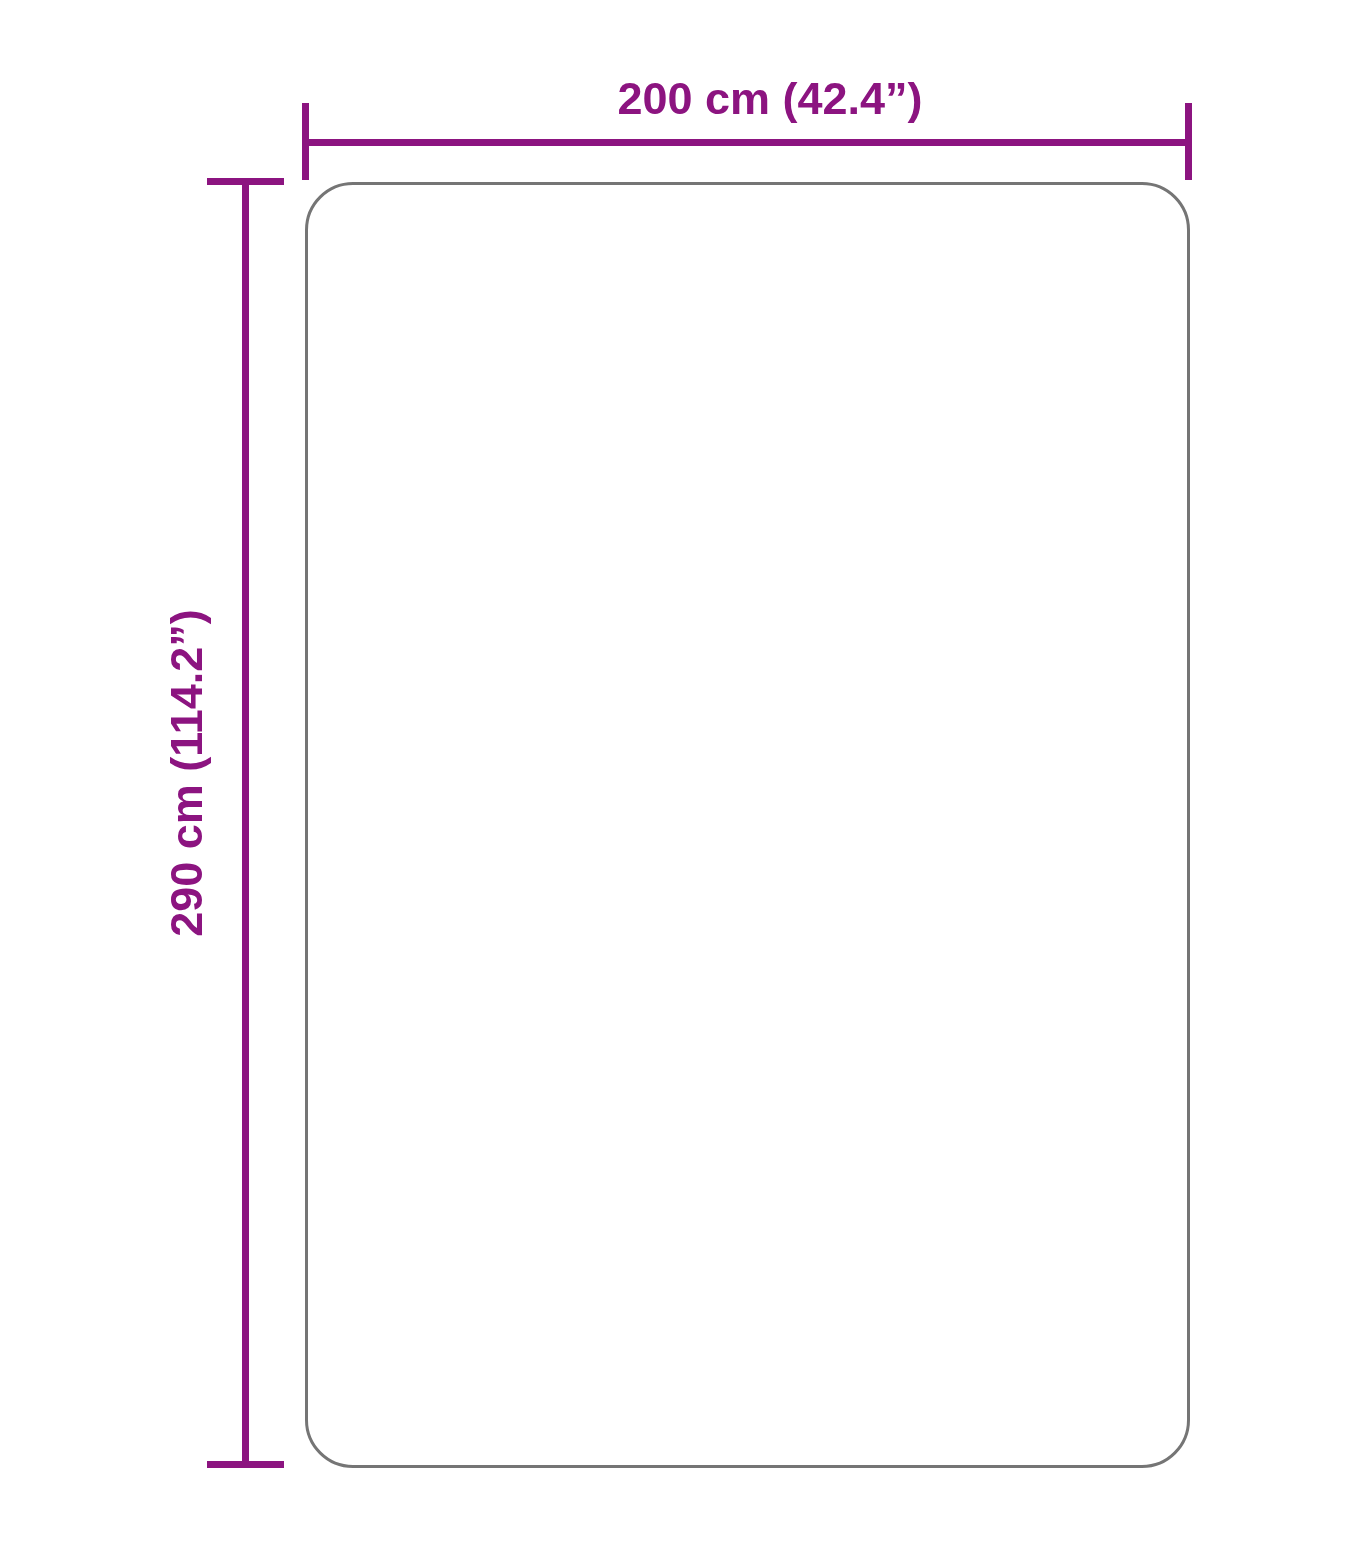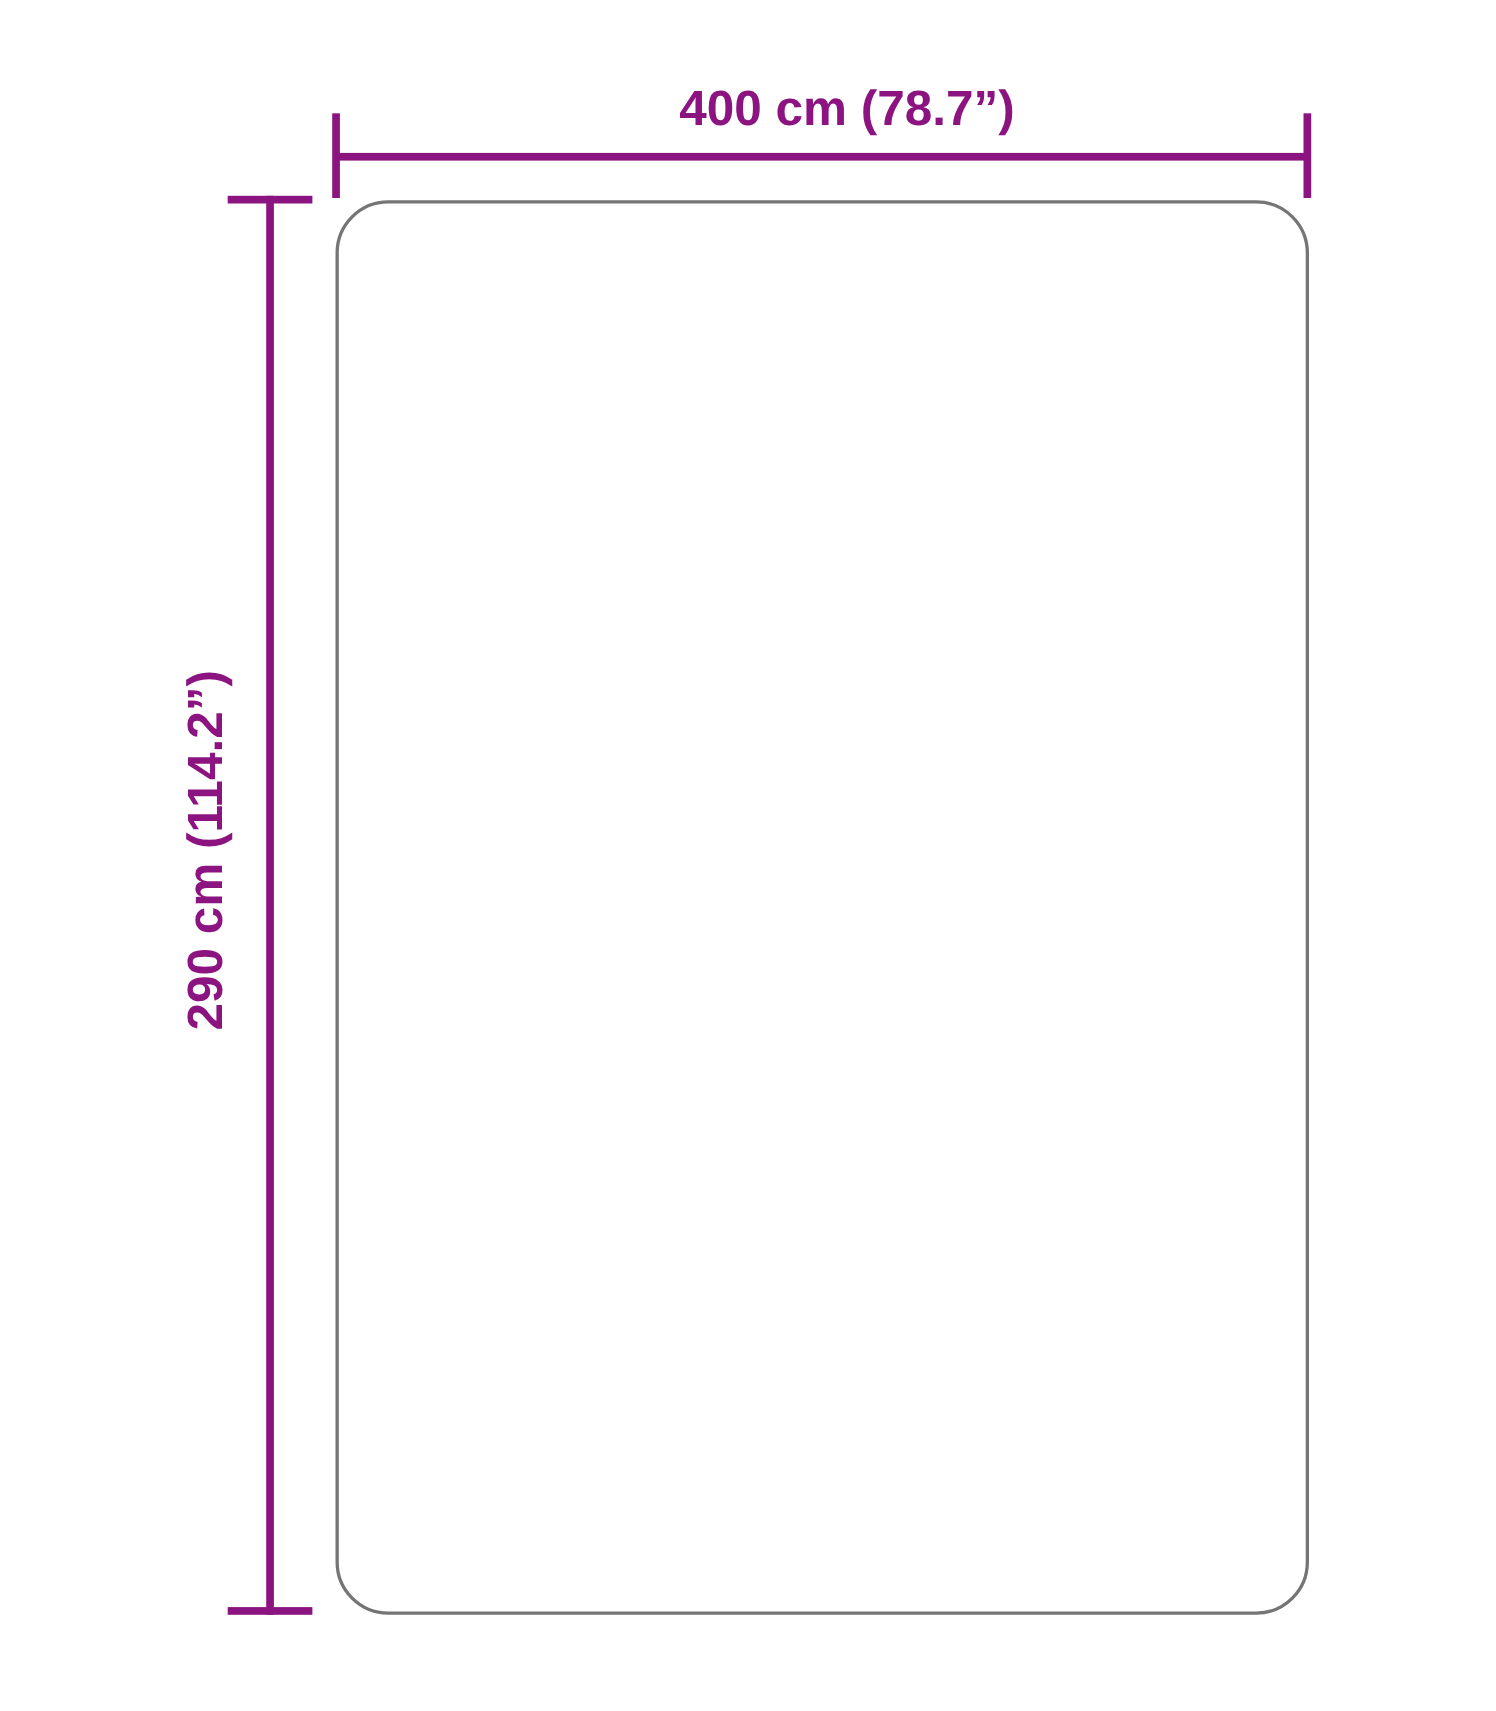--- a/index.html
+++ b/index.html
@@ -92,21 +92,21 @@
 <body>
 
 <div class="stage">
 
   <div class="rug-outline"></div>
 
   <div>
     <div class="dim-piece width-line"></div>
     <div class="dim-piece width-cap left"></div>
     <div class="dim-piece width-cap right"></div>
-    <div class="dim-label width-label">400 cm (78.7”)</div>
+    <div class="dim-label width-label">200 cm (42.4”)</div>
   </div>
 
   <div>
     <div class="dim-piece height-line"></div>
     <div class="dim-piece height-cap top"></div>
     <div class="dim-piece height-cap bottom"></div>
     <div class="dim-label height-label">290 cm (114.2”)</div>
   </div>
 
 </div>

